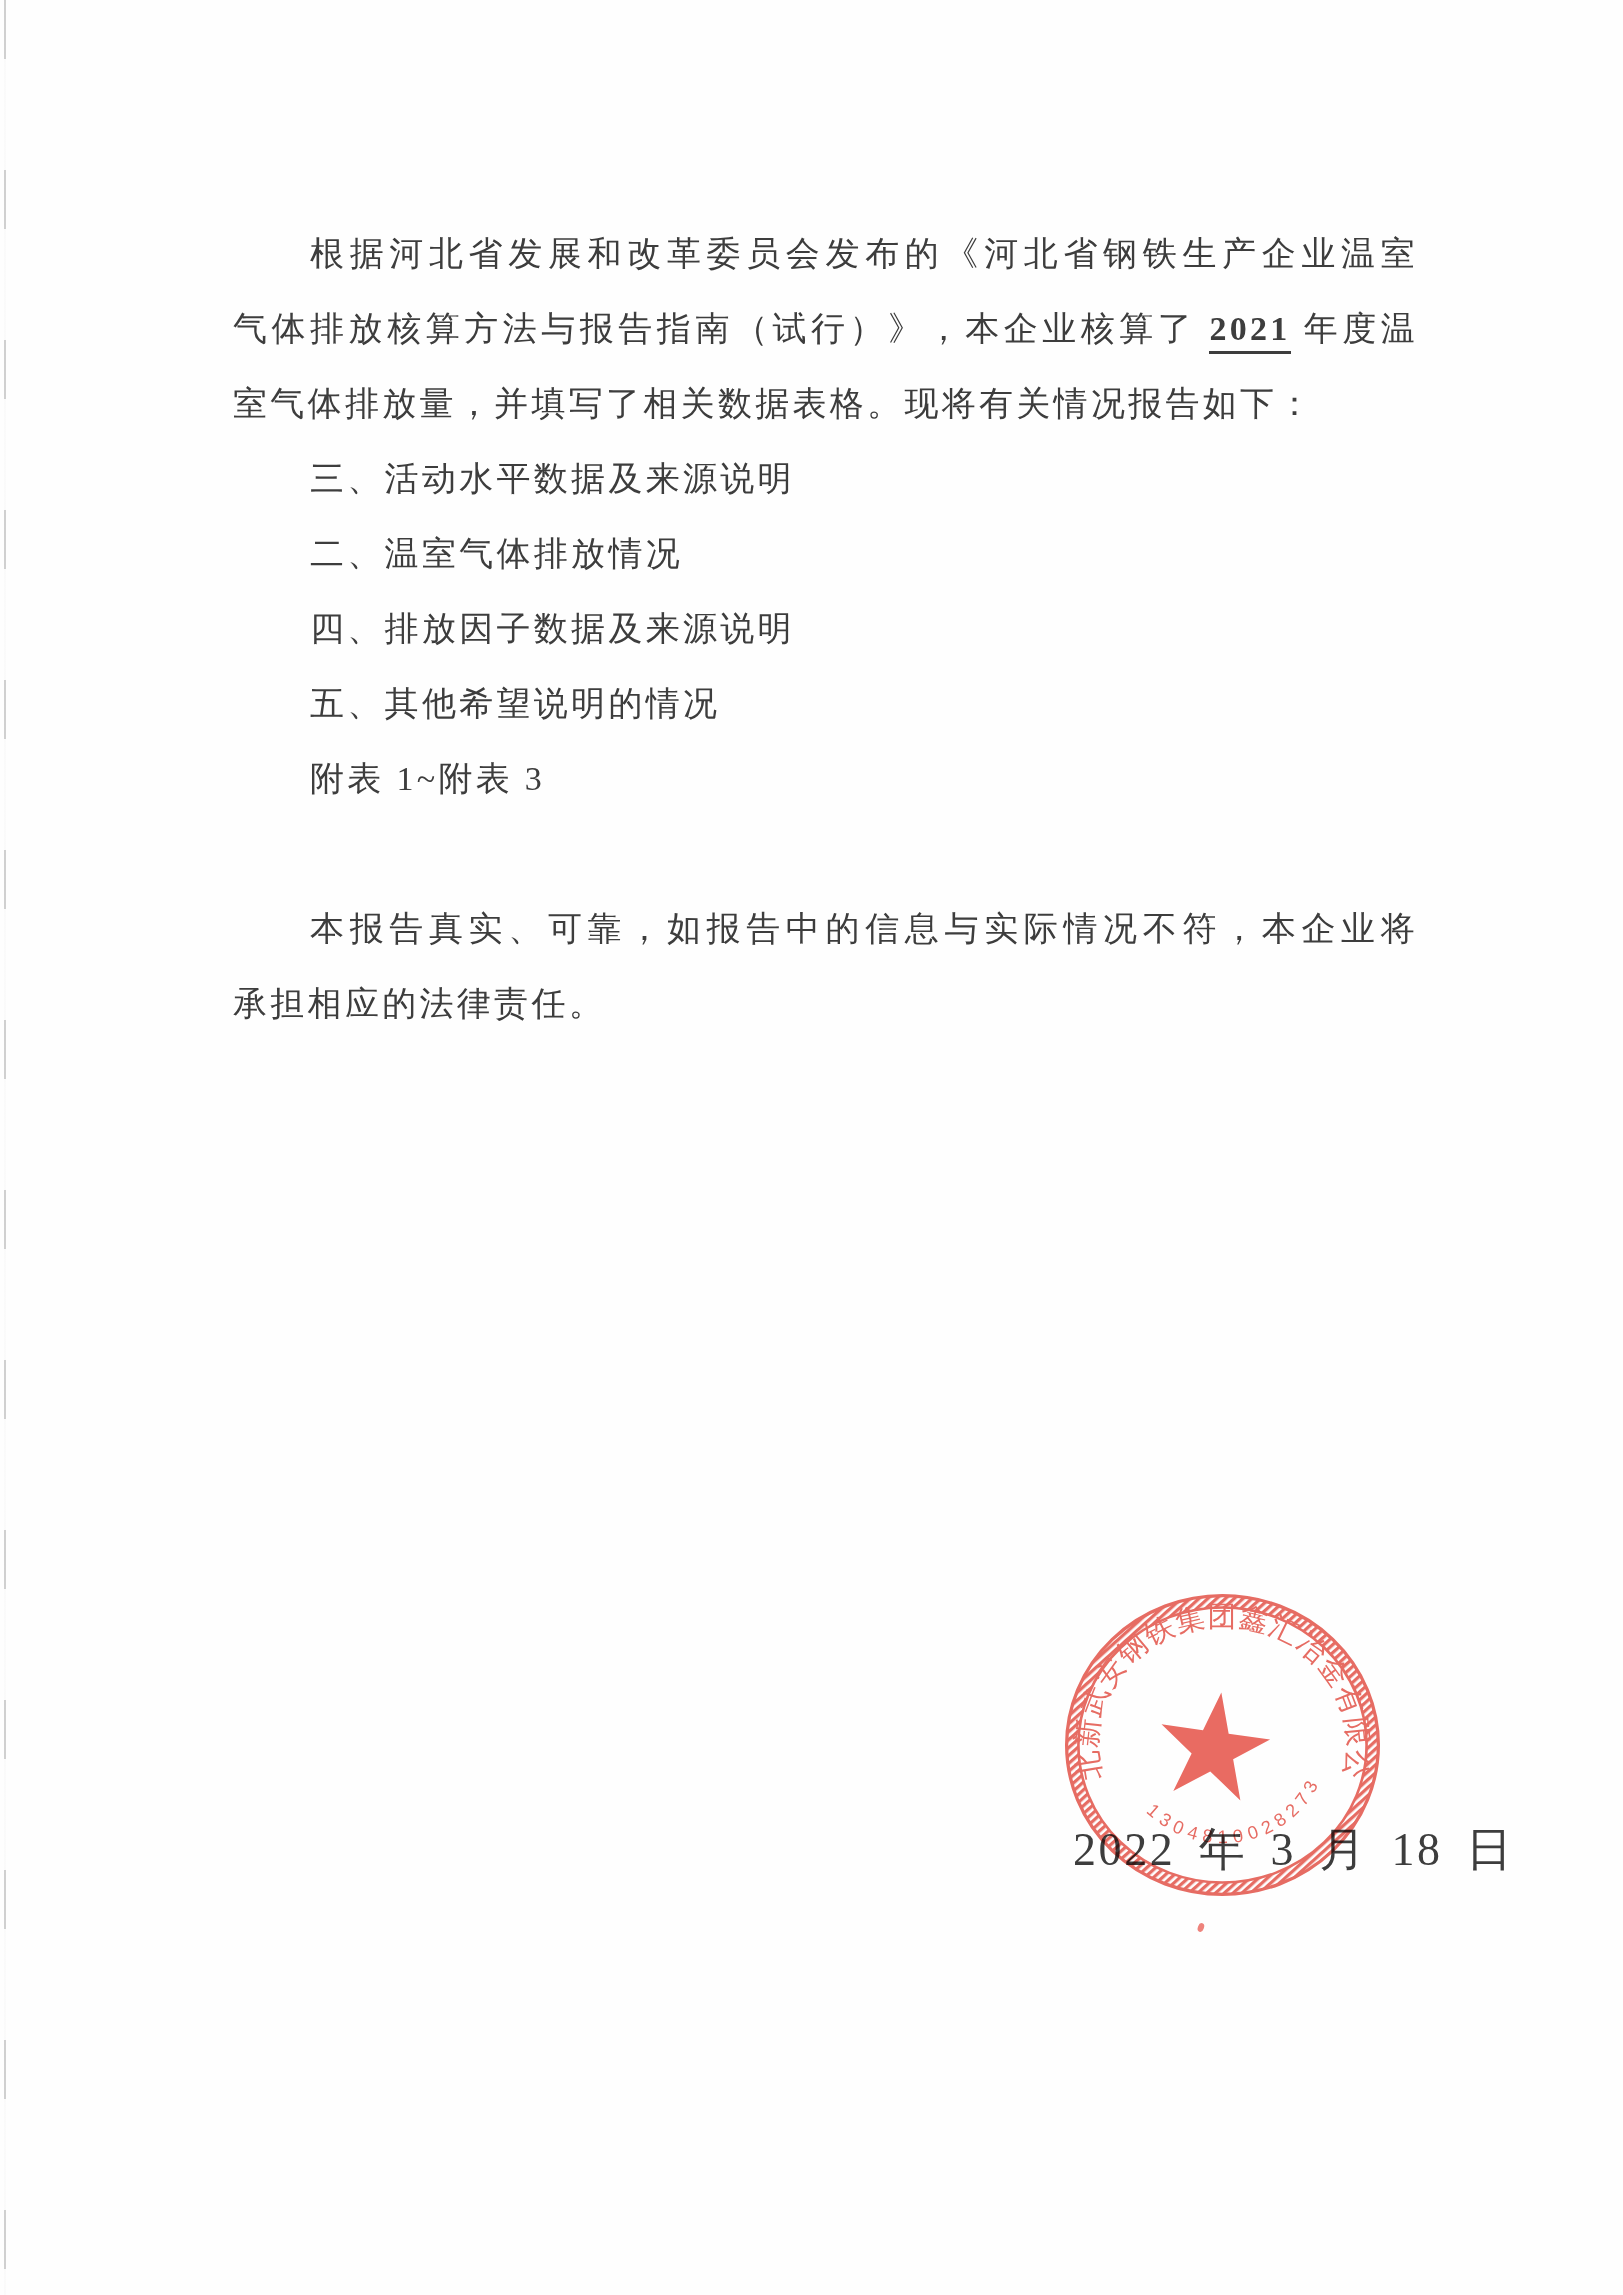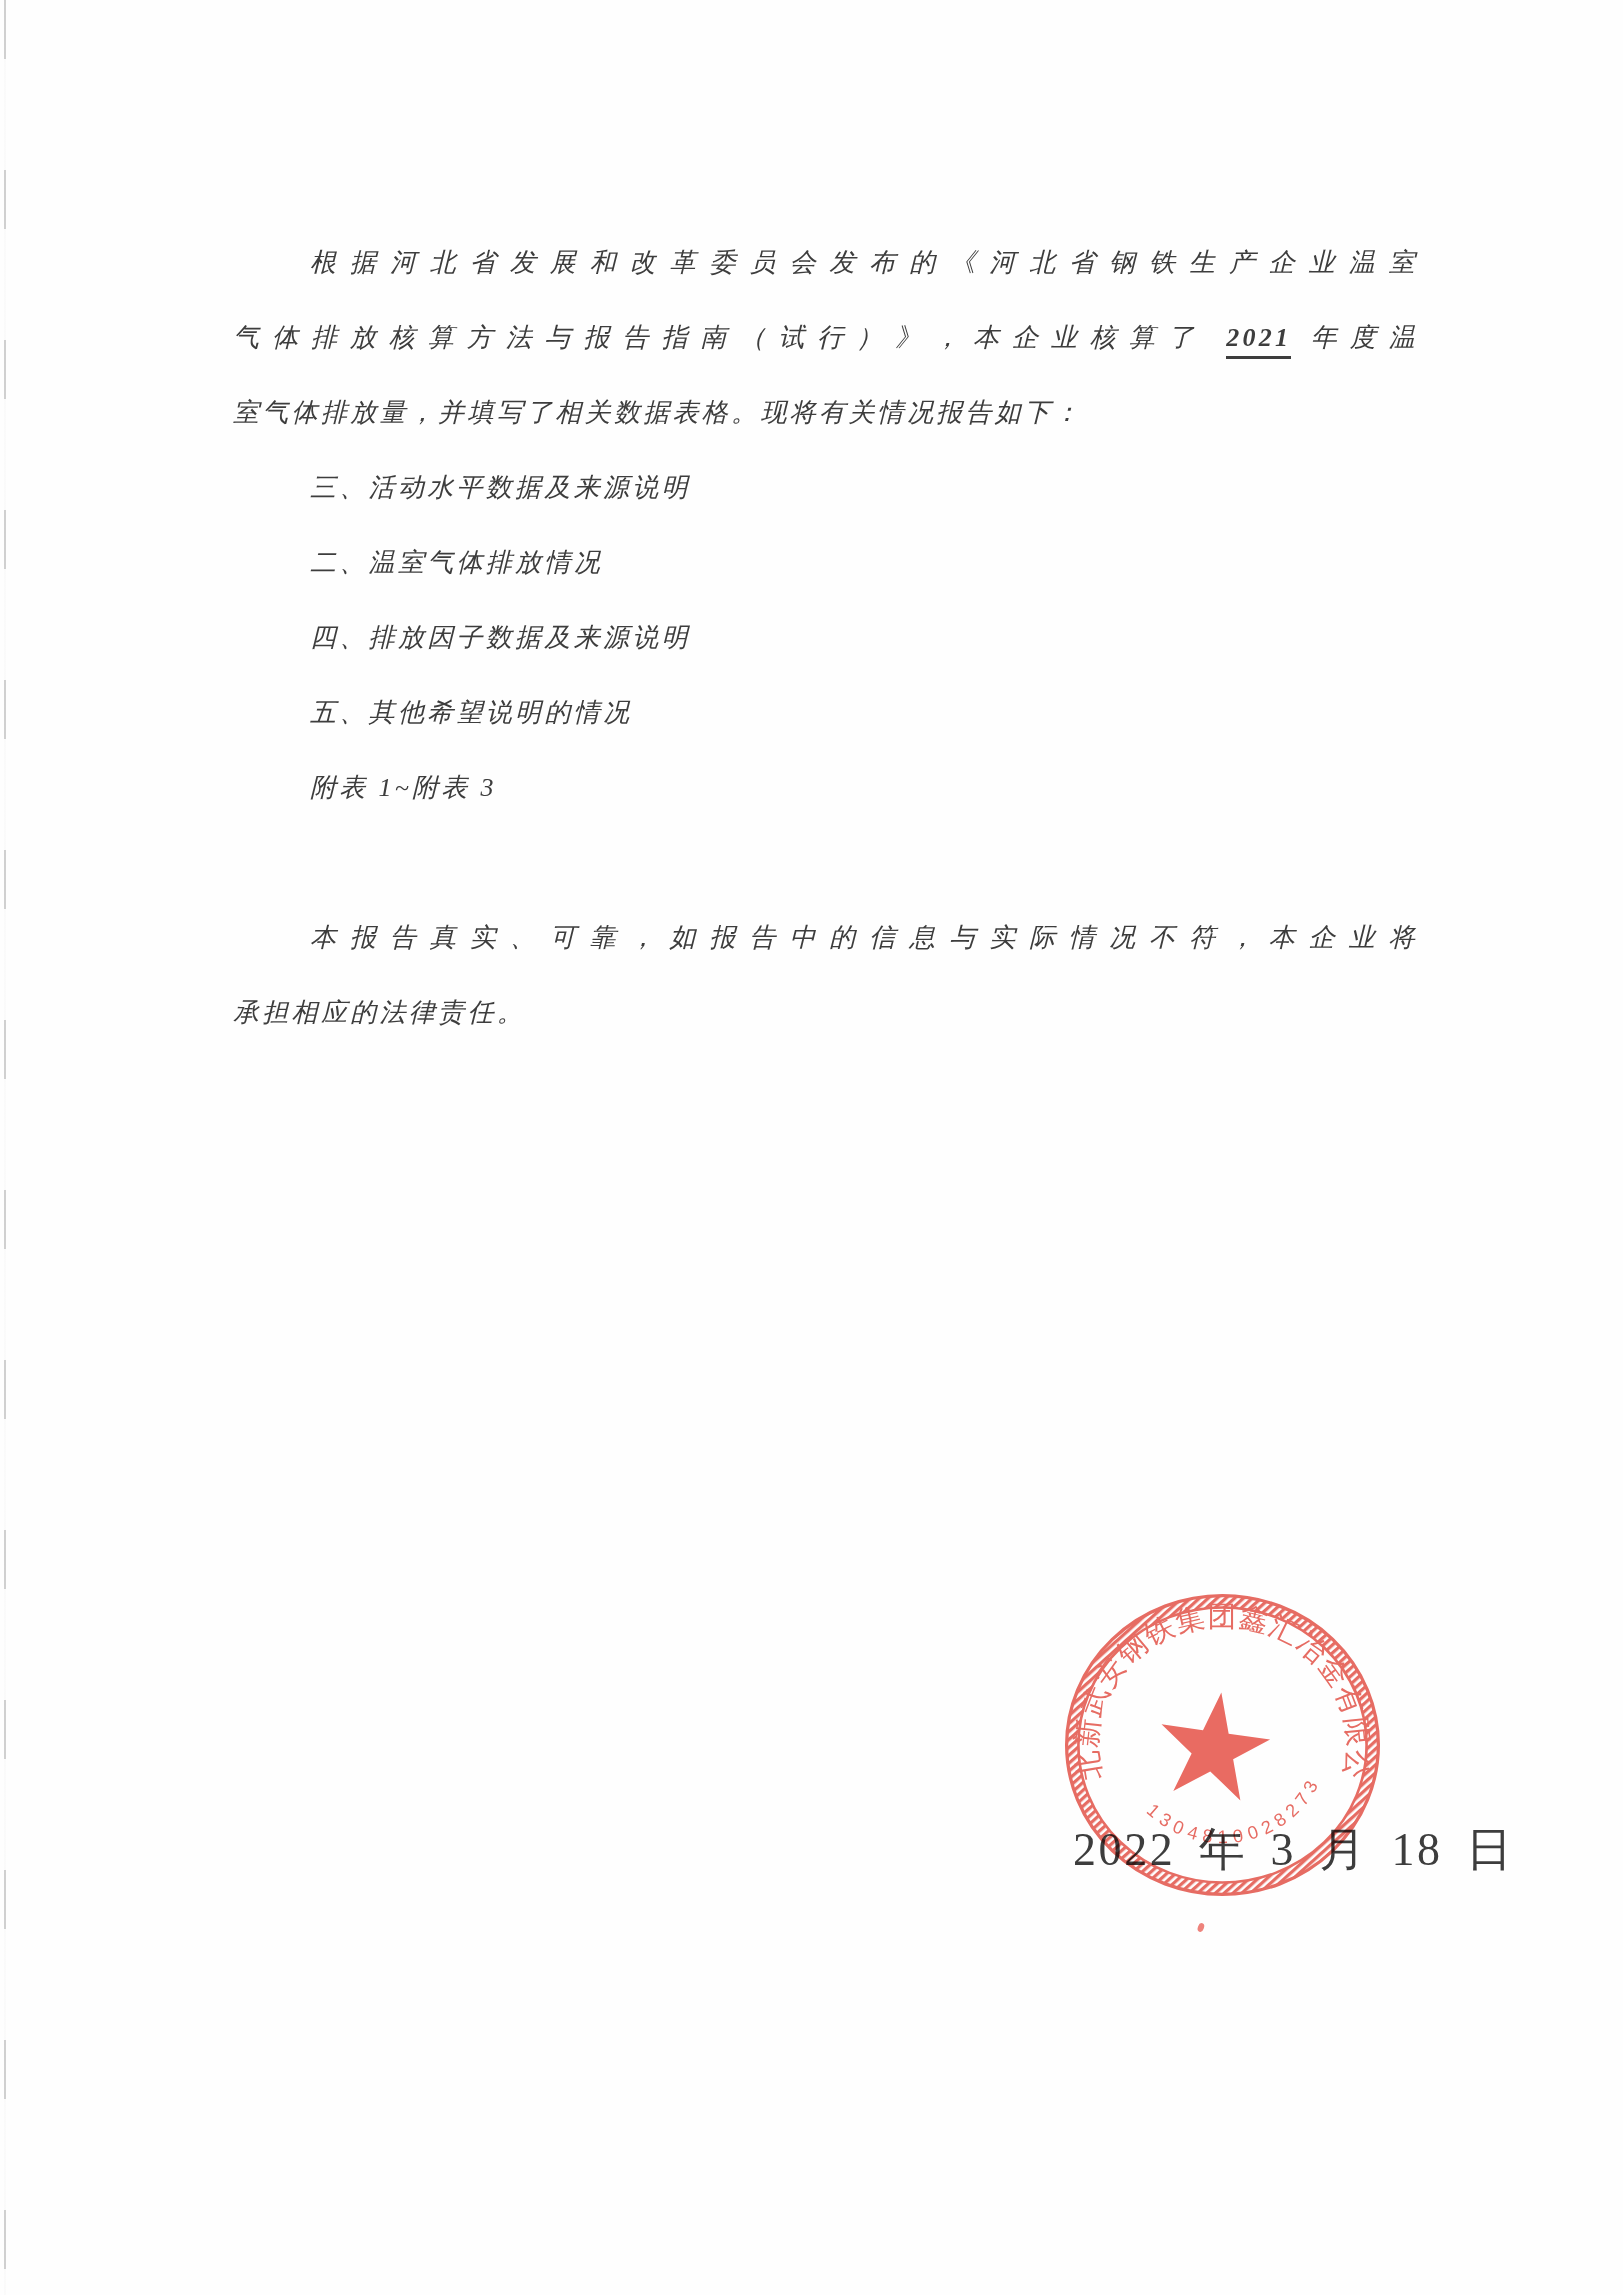--- a/index.html
+++ b/index.html
@@ -23,26 +23,25 @@
     width: 2px; height: 100%;
     background: repeating-linear-gradient(
       to bottom,
       rgba(170,170,170,0.55) 0 59px,
       rgba(230,230,230,0.15) 59px 170px
     );
   }
   .body-text {
     position: absolute;
     left: 233px;
-    top: 225px;
+    top: 216px;
     width: 1185px;
-    font-size: 26px;
+    font-size: 34px;
     letter-spacing: 3.3px;
     line-height: 75px;
-    font-style: italic;
   }
   .line {
     height: 75px;
     line-height: 75px;
     white-space: nowrap;
   }
   .line.blank { height: 75px; }
   .line.indent { text-indent: 77px; }
   .line.justify {
     text-align: justify;

